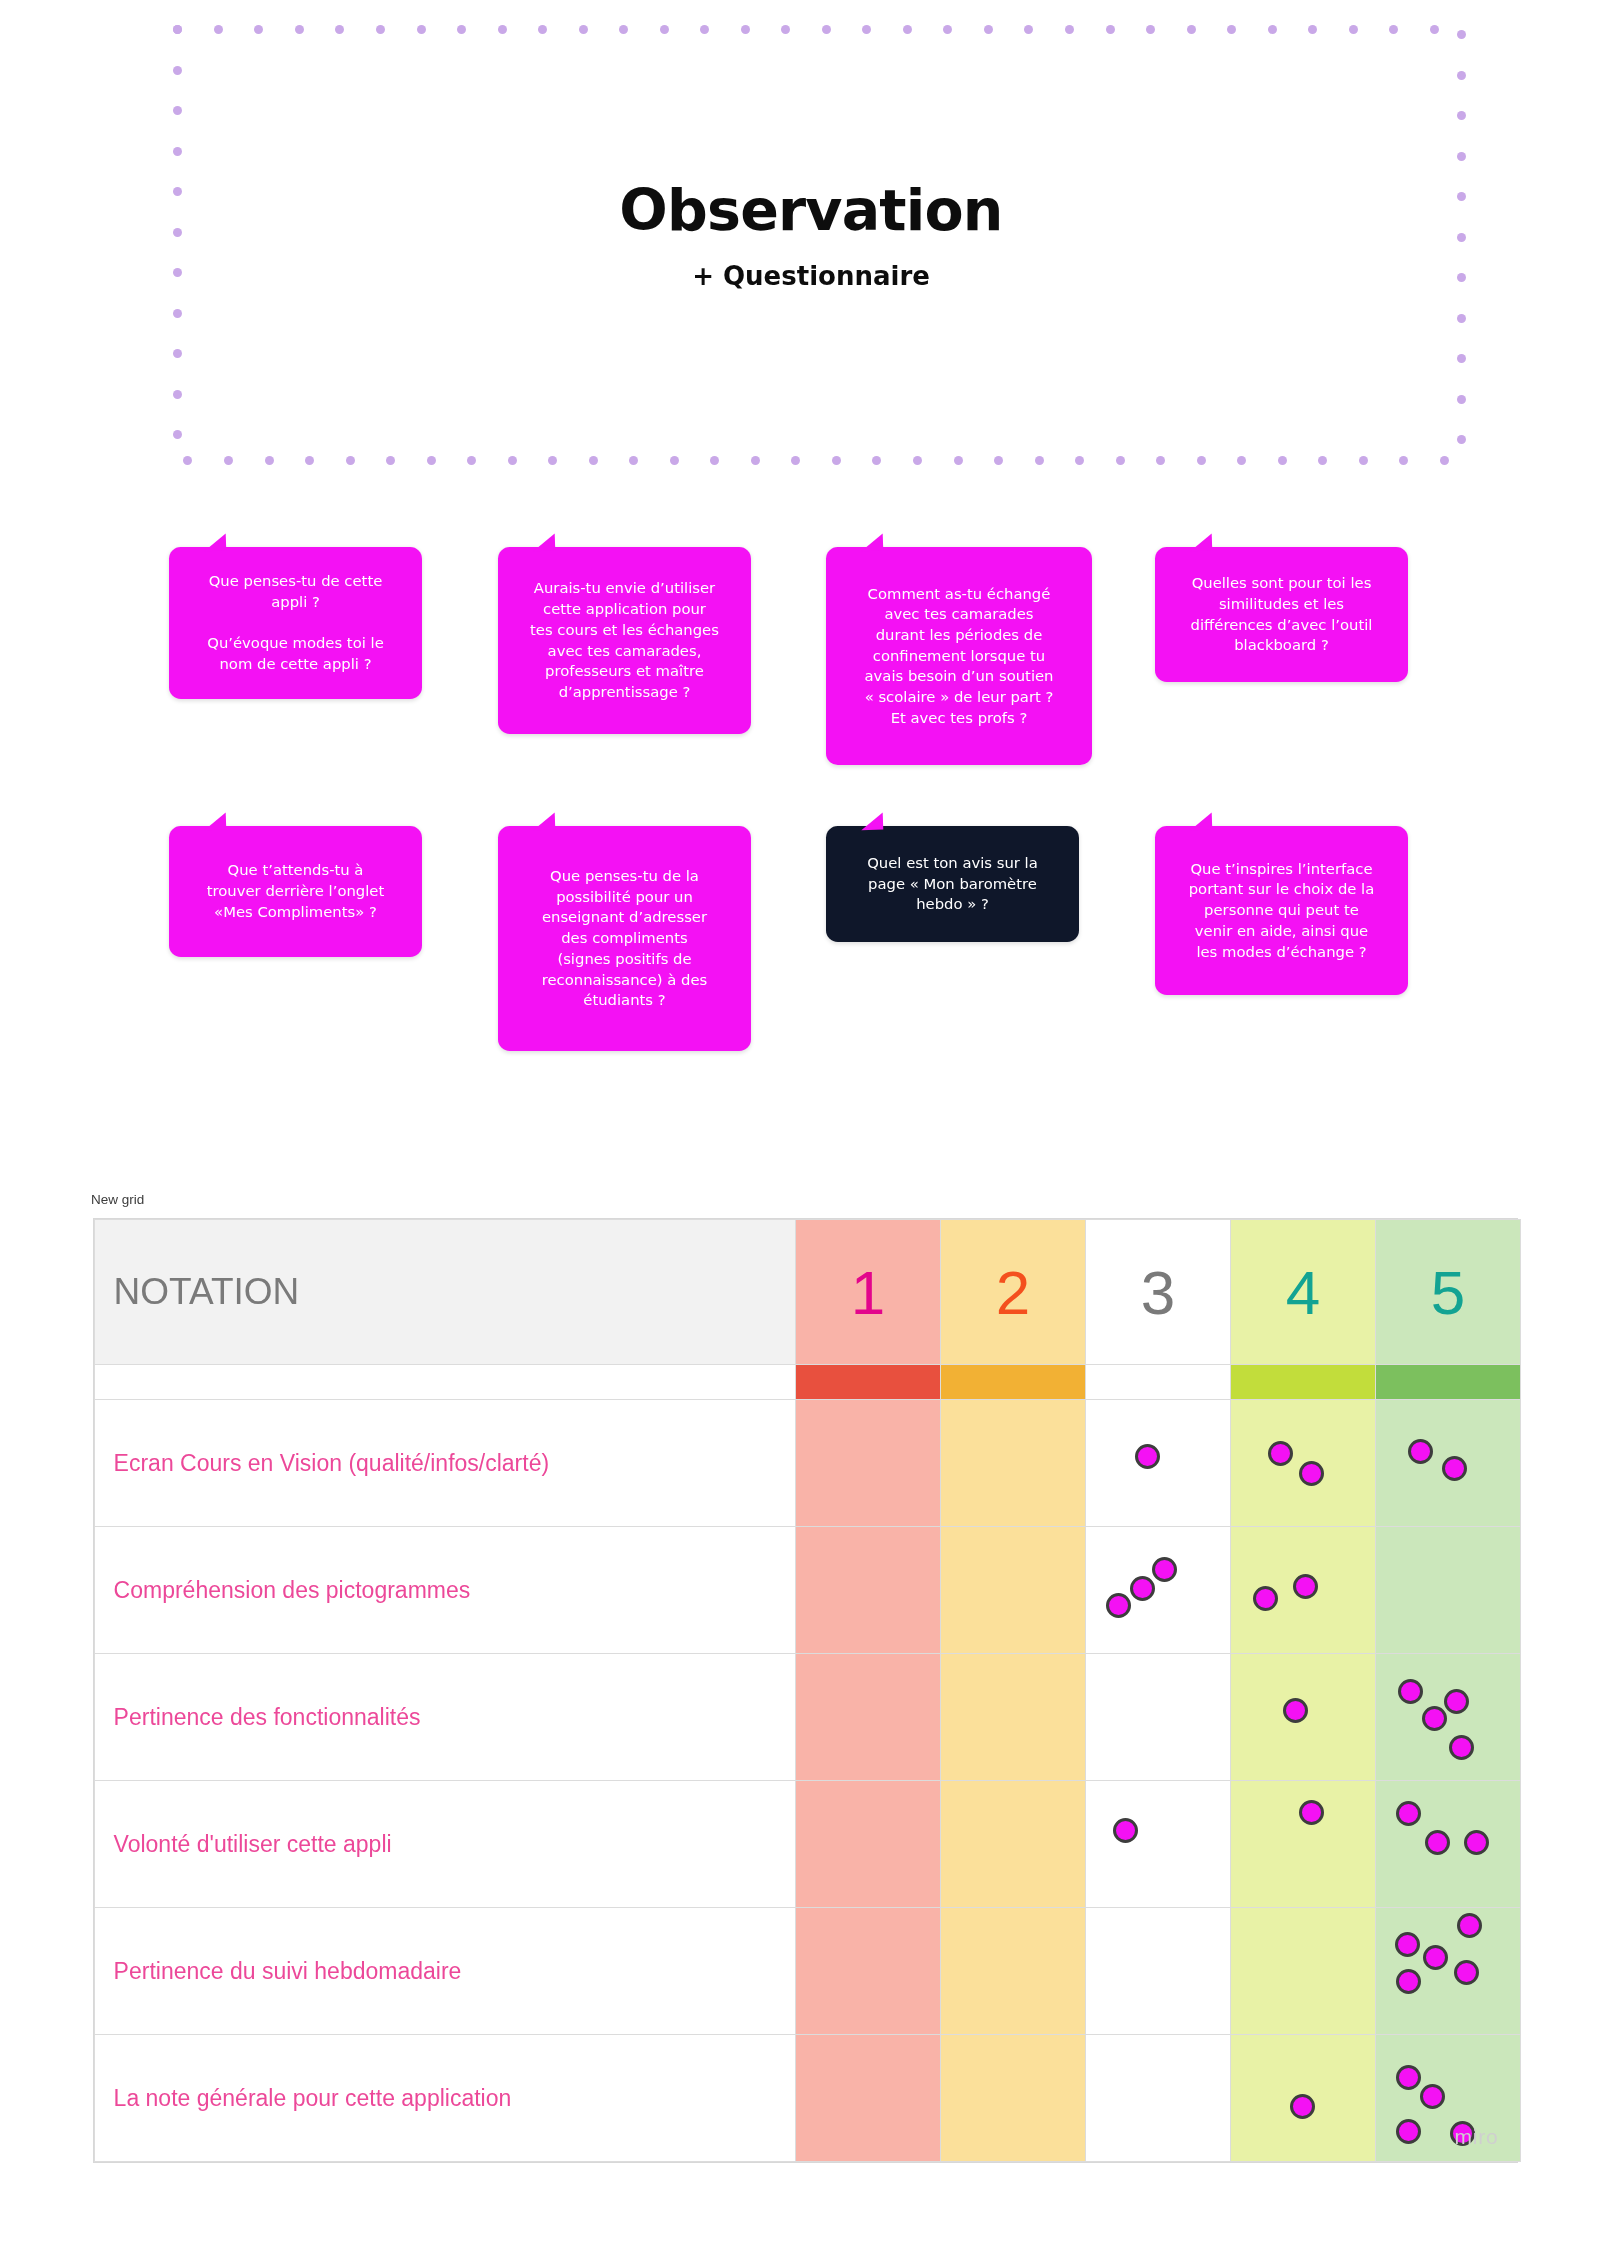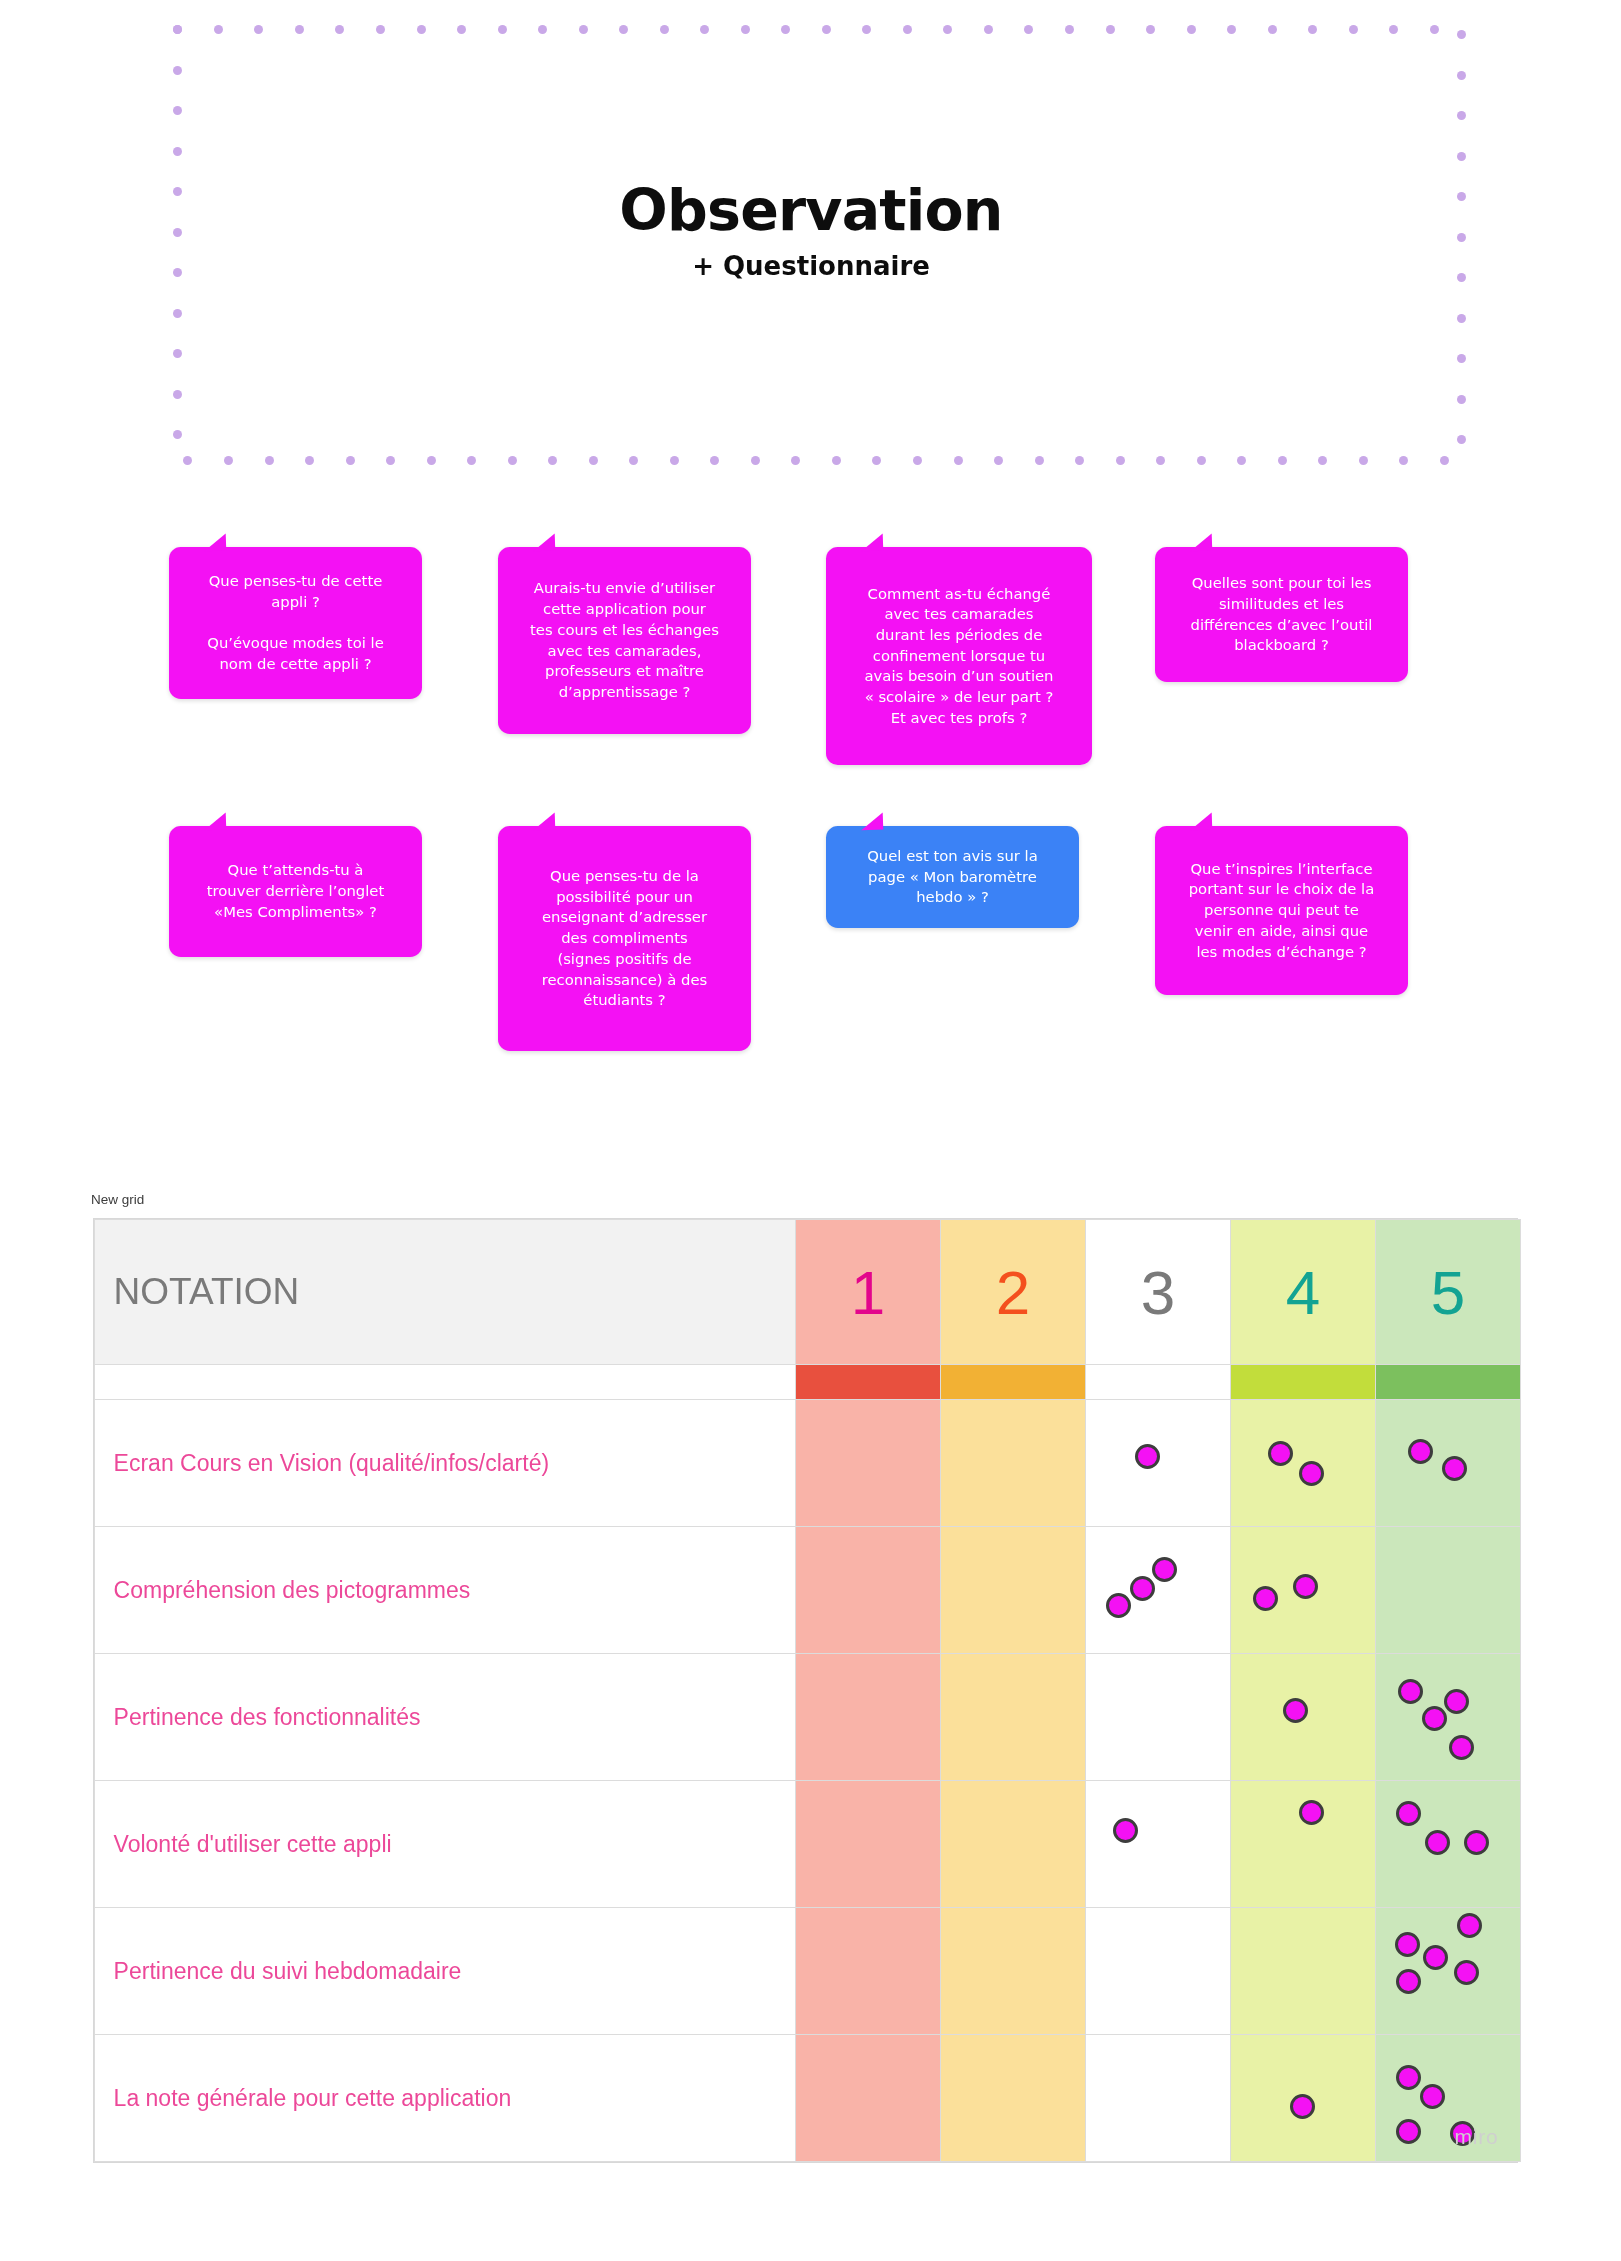--- a/index.html
+++ b/index.html
@@ -37,21 +37,21 @@
     font-weight: 700;
     color: #0d0d0d;
     letter-spacing: -0.8px;
     line-height: 1.05;
   }
   .title-sub {
     font-family: "DejaVu Sans", sans-serif;
     font-size: 26px;
     font-weight: 700;
     color: #0d0d0d;
-    margin-top: 10px;
+    margin-top: 20px;
   }
 
   
   .note {
     position: absolute;
     background: #f411f4;
     border-radius: 11.8px;
     color: #ffffff;
     font-family: "DejaVu Sans", sans-serif;
     font-size: 14.8px;
@@ -282,21 +282,21 @@
       <div class="note" style="left: 498px; top: 826px; width: 253px; height: 225px; background: rgb(244, 17, 244);">
         <div class="tail" style="border-right-color: rgb(244, 17, 244);"></div>
         <p>Que penses-tu de la
 possibilité pour un
 enseignant d’adresser
 des compliments
 (signes positifs de
 reconnaissance) à des
 étudiants ?</p>
       </div>
-      <div class="note" style="left: 826px; top: 826px; width: 253px; height: 102px; background: #3b82f6;">
+      <div class="note" style="left: 826px; top: 826px; width: 253px; height: 116px; background: #0f172a;">
         <div class="tail" style="border-right-color: rgb(244, 17, 244);"></div>
         <p>Quel est ton avis sur la
 page « Mon baromètre
 hebdo » ?</p>
       </div>
       <div class="note" style="left: 1155px; top: 826px; width: 253px; height: 169px; background: rgb(244, 17, 244);">
         <div class="tail" style="border-right-color: rgb(244, 17, 244);"></div>
         <p>Que t’inspires l’interface
 portant sur le choix de la
 personne qui peut te

